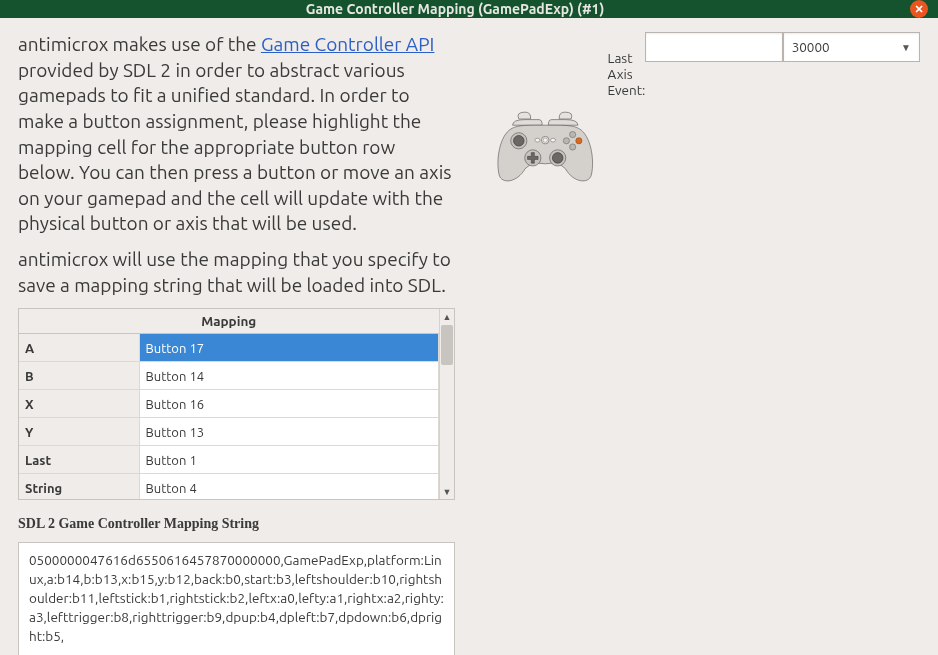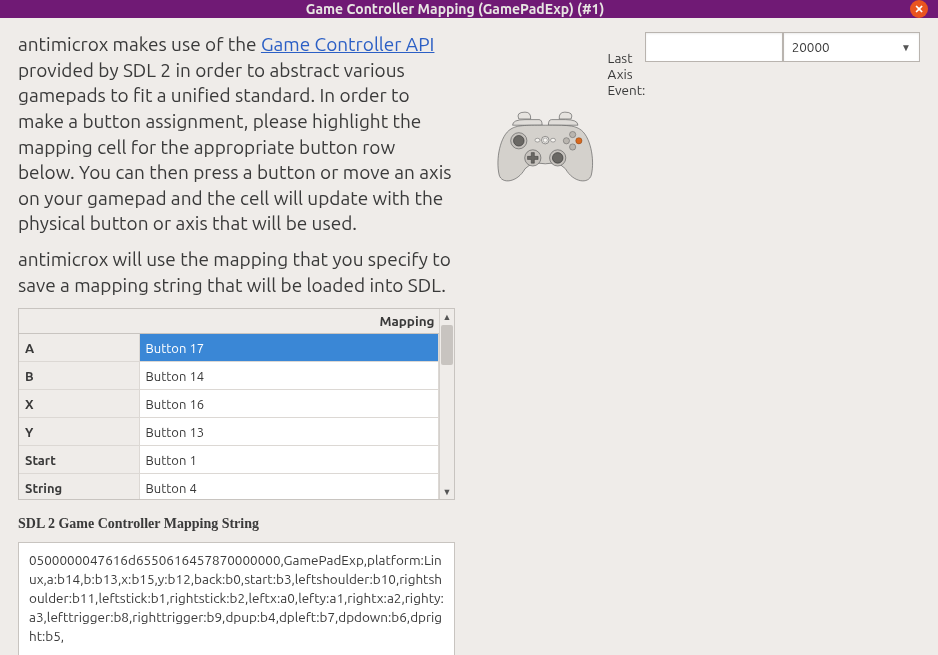--- a/index.html
+++ b/index.html
@@ -8,21 +8,21 @@
   font-size: 13px;
   background: #efece9;
   color: #3a3a3a;
   width: 938px;
   height: 655px;
   overflow: hidden;
   display: flex;
   flex-direction: column;
 }
 .titlebar {
-  background: #701a75;
+  background: #14532d;
   color: #e8e6e3;
   height: 34px;
   display: flex;
   align-items: center;
   font-weight: 600;
   position: relative;
 }
 .titlebar .title { flex:1; text-align:center; font-size:14px; }
 .close-btn {
   width: 18px; height: 18px; border-radius: 50%;
@@ -58,21 +58,21 @@
 }
 .scroll-arrow{
   height:15px; display:flex; align-items:center; justify-content:center;
   font-size:9px; color:#555;
 }
 .scroll-thumb{ flex:0 0 40px; background:#c8c4c0; margin:1px; border-radius:2px; }
 .scroll-space{ flex:1; }
 
 table { width:100%; border-collapse:collapse; }
 th {
-  background:#efece9; font-weight:bold; text-align:right;
+  background:#efece9; font-weight:bold; text-align:center;
   border-bottom:1px solid #c8c4c0; padding:4px; font-size:13.5px;
 }
 td {
   border:1px solid #dcd8d4; padding:5px 6px; height:28px;
 }
 td.hdr { background:#efece9; font-weight:bold; width:120px; border-left:none; }
 tr.selected td.value { background:#3a87d6; color:#fff; }
 
 .section-label { font-weight:bold; margin:16px 0 10px 0; font-size:14px;font-family:Liberation Serif, serif; }
 
@@ -144,21 +144,21 @@
               </tr>
               <tr>
                 <td class="hdr">X</td>
                 <td class="value">Button 16</td>
               </tr>
               <tr>
                 <td class="hdr">Y</td>
                 <td class="value">Button 13</td>
               </tr>
               <tr>
-                <td class="hdr">Start</td>
+                <td class="hdr">Last</td>
                 <td class="value">Button 1</td>
               </tr>
               <tr>
                 <td class="hdr">String</td>
                 <td class="value">Button 4</td>
               </tr>
             </tbody>
         </table>
       </div>
       <div class="scroll-track">
@@ -208,21 +208,21 @@
       <circle cx="288" cy="80" r="10" fill="#b9b5af" stroke="#555" stroke-width="1.5"></circle>
       <circle cx="268" cy="100" r="10" fill="#b9b5af" stroke="#555" stroke-width="1.5"></circle>
       <circle cx="308" cy="100" r="10" fill="#d9691f" stroke="#7a3a0e" stroke-width="1.5"></circle>
       <circle cx="288" cy="120" r="10" fill="#b9b5af" stroke="#555" stroke-width="1.5"></circle>
     </svg>
 
     <div class="field-label">Last Axis Event:</div>
     <input class="text-field" value="" style="">
 
     <div class="combo">
-      <span>20000</span>
+      <span>30000</span>
       <span class="combo-arrow">▼</span>
     </div>
   </div>
 </div>
 
 <div class="buttonbar">
   <button class="btn">
     <span class="icon">
       <svg viewBox="0 0 14 14">
           <path d="M3 4h8l-1 8H4z M5 2h4v2H5z" fill="#777" stroke="#555" stroke-width="0.8"></path>

